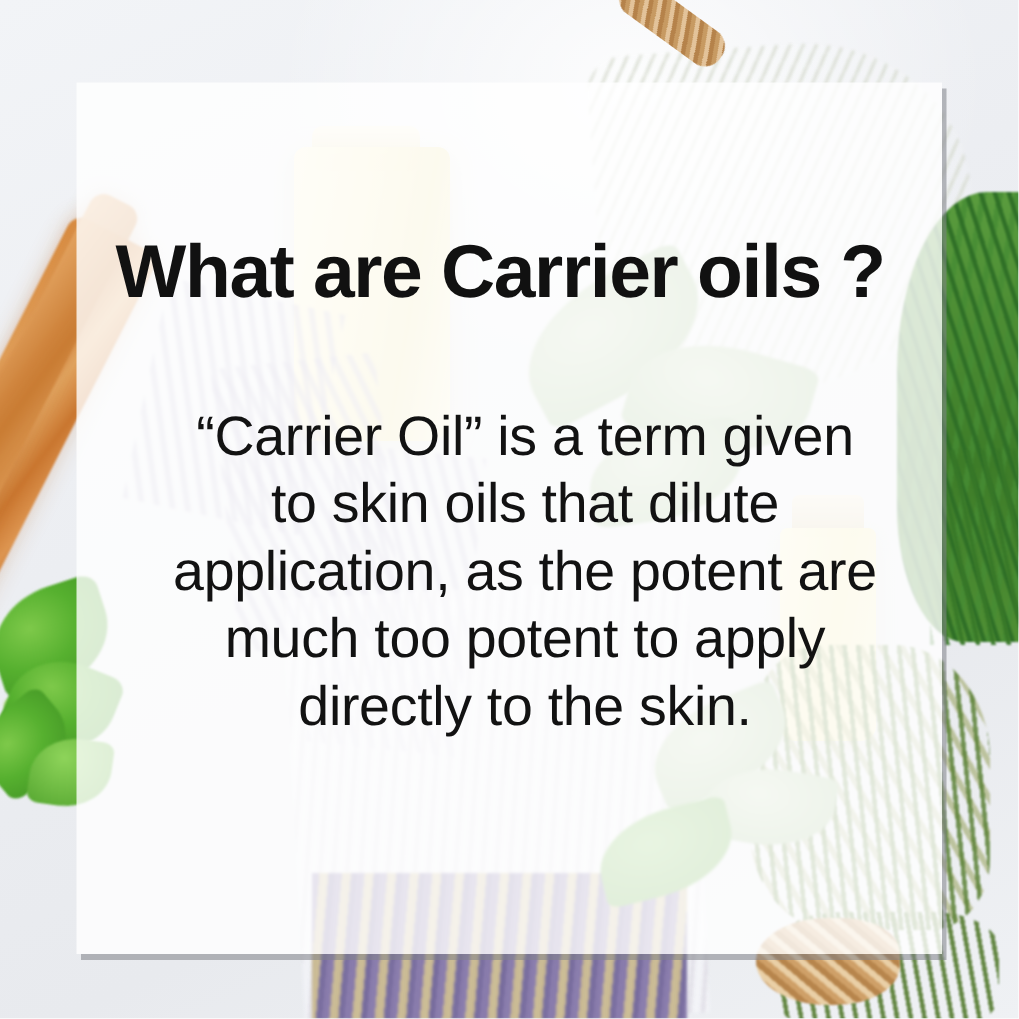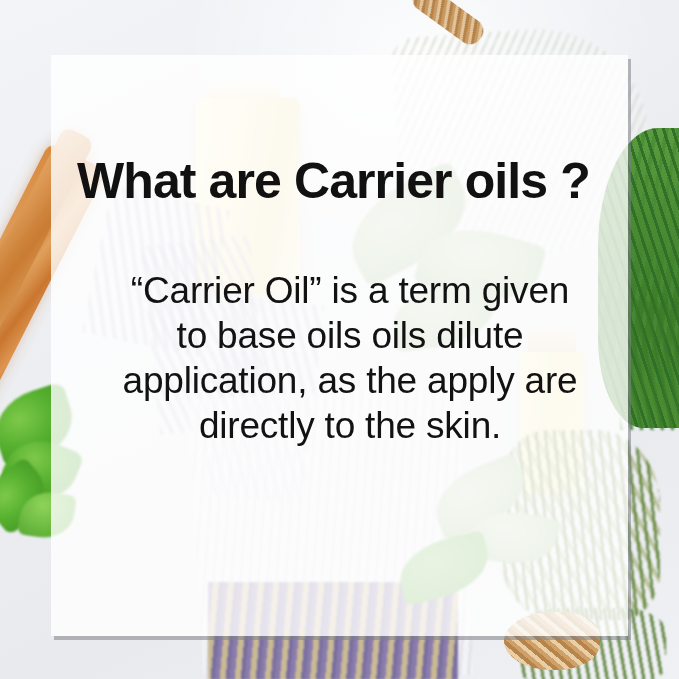--- a/index.html
+++ b/index.html
@@ -295,18 +295,19 @@
     <div class="layer sage sage5"></div>
     <div class="layer sage sage6"></div>
   </div>
 
   <div class="card"></div>
 
   <h1 class="heading">What are Carrier oils ?</h1>
 
   <div class="body-copy">
     <div class="body-line">“Carrier Oil” is a term given</div>
-    <div class="body-line">to base oils oils dilute</div>
-    <div class="body-line">application, as the apply are</div>
+    <div class="body-line">to skin oils that dilute</div>
+    <div class="body-line">application, as the potent are</div>
+    <div class="body-line">much too potent to apply</div>
     <div class="body-line">directly to the skin.</div>
   </div>
 
 </div>
 
 </body></html>

